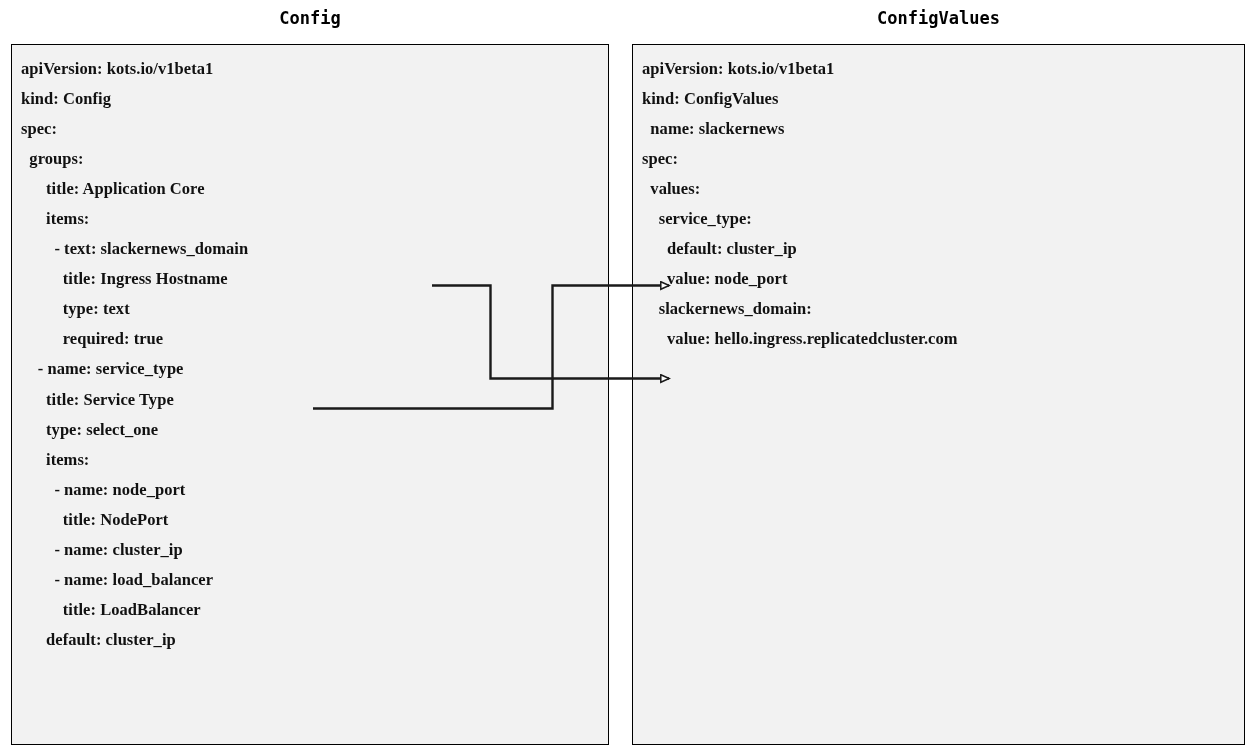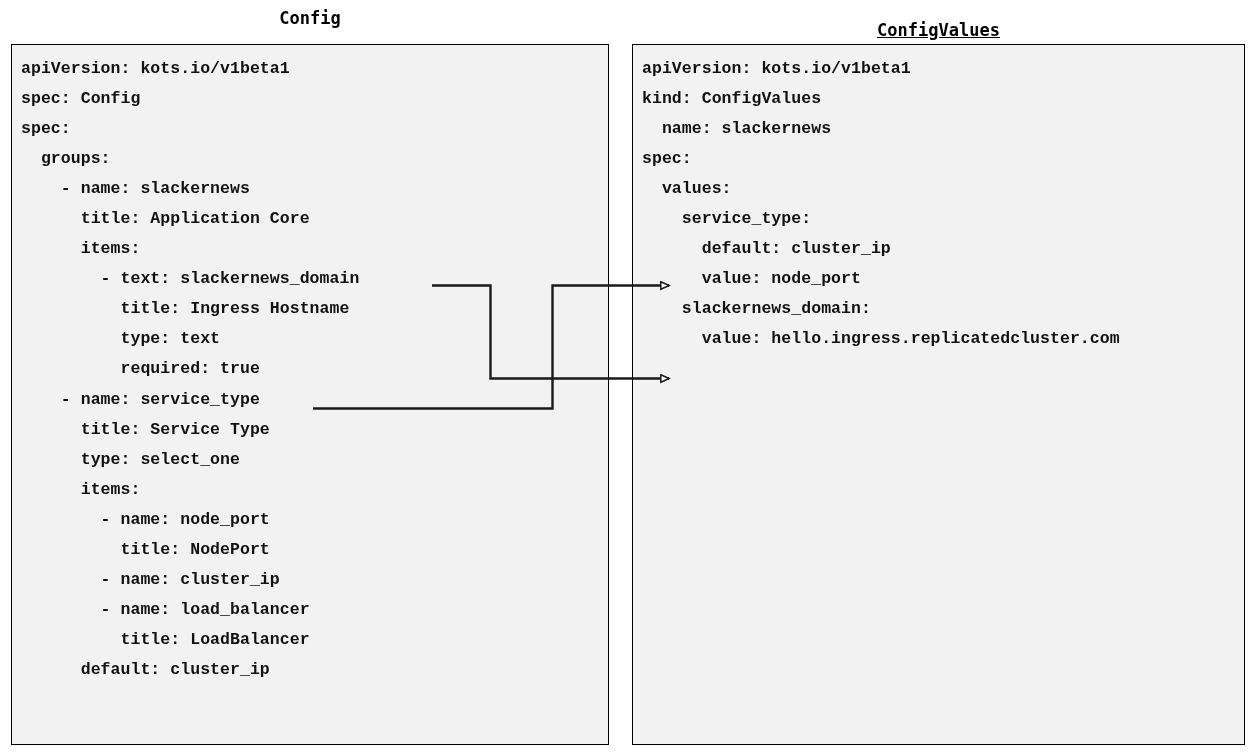--- a/index.html
+++ b/index.html
@@ -31,23 +31,22 @@
     text-align: center;
     line-height: 20px;
   }
   #title-config {
     left: 11px;
     top: 8px;
     width: 598px;
   }
   #title-configvalues {
     left: 632px;
-    top: 20px;
+    top: 8px;
     width: 613px;
-    text-decoration: underline;
   }
   .panel {
     position: absolute;
     background: #f2f2f2;
     border: 1.6px solid #000000;
     box-sizing: border-box;
   }
   #panel-config {
     left: 11px;
     top: 44px;
@@ -62,21 +61,21 @@
   }
   .code {
     position: absolute;
     left: 9px;
     top: 9px;
     right: 4px;
     bottom: 4px;
     overflow: hidden;
   }
   .code-line {
-    font-family: Liberation Mono, monospace;
+    font-family: Liberation Serif, serif;
     font-size: 16.5px;
     font-weight: bold;
     color: #111111;
     line-height: 30.05px;
     height: 30.05px;
     white-space: pre;
     letter-spacing: 0.05px;
   }
   .connectors {
     position: absolute;
@@ -91,24 +90,23 @@
 
 <div class="stage">
 
   <div class="panel-title" id="title-config">Config</div>
 
   <div class="panel-title" id="title-configvalues">ConfigValues</div>
 
   <div class="panel" id="panel-config">
     <div class="code" id="code-left">
         <div class="code-line">apiVersion: kots.io/v1beta1</div>
-        <div class="code-line">spec: Config</div>
+        <div class="code-line">kind: Config</div>
         <div class="code-line">spec:</div>
         <div class="code-line">  groups:</div>
-        <div class="code-line">    - name: slackernews</div>
         <div class="code-line">      title: Application Core</div>
         <div class="code-line">      items:</div>
         <div class="code-line">        - text: slackernews_domain</div>
         <div class="code-line">          title: Ingress Hostname</div>
         <div class="code-line">          type: text</div>
         <div class="code-line">          required: true</div>
         <div class="code-line">    - name: service_type</div>
         <div class="code-line">      title: Service Type</div>
         <div class="code-line">      type: select_one</div>
         <div class="code-line">      items:</div>

